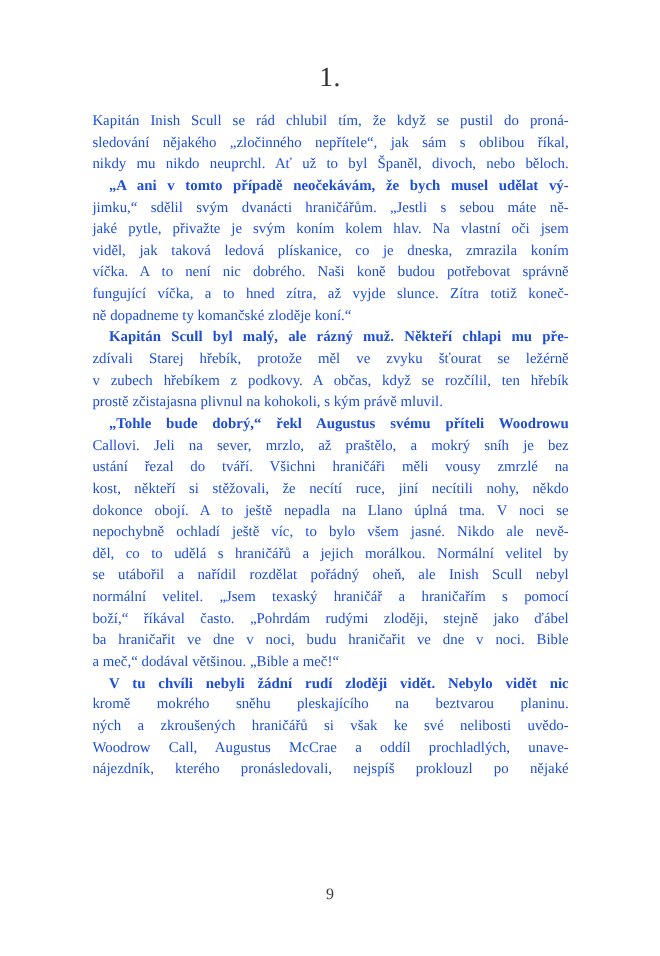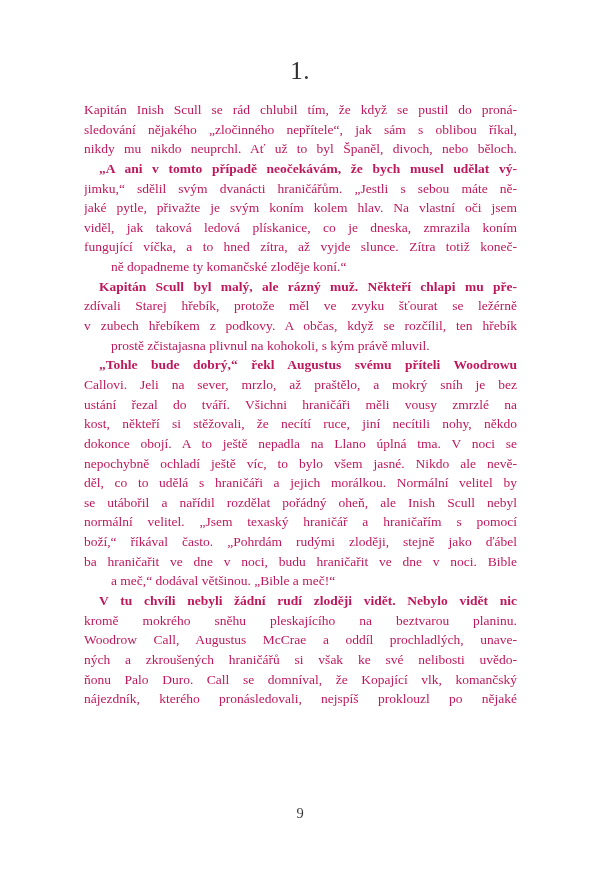--- a/index.html
+++ b/index.html
@@ -29,38 +29,37 @@
     line-height: 1;
     color: #2f2f2f;
     letter-spacing: 0.5px;
   }
   .text-block {
     position: absolute;
     left: 84px;
     top: 100px;
     width: 433px;
     font-size: 13.5px;
-    color: #be185d;
+    color: #1d4ed8;
   }
   .para {
     margin: 0;
     padding: 0;
   }
   .line {
     height: 19.65px;
     line-height: 19.65px;
     text-align: justify;
     text-align-last: justify;
     overflow: hidden;
     white-space: normal;
   }
   .line.lastline {
     text-align: left;
     text-align-last: left;
-    margin-left: 27px;
   }
   .line.indent {
     text-indent: 15px;
     font-weight: bold;
   }
   .page-number {
     position: absolute;
     top: 804px;
     left: 0;
     width: 600px;
@@ -81,48 +80,48 @@
       <div class="para">
         <div class="line">Kapitán Inish Scull se rád chlubil tím, že když se pustil do proná-</div>
         <div class="line">sledování nějakého „zločinného nepřítele“, jak sám s oblibou říkal,</div>
         <div class="line">nikdy mu nikdo neuprchl. Ať už to byl Španěl, divoch, nebo běloch.</div>
       </div>
       <div class="para">
         <div class="line indent">„A ani v tomto případě neočekávám, že bych musel udělat vý-</div>
         <div class="line">jimku,“ sdělil svým dvanácti hraničářům. „Jestli s sebou máte ně-</div>
         <div class="line">jaké pytle, přivažte je svým koním kolem hlav. Na vlastní oči jsem</div>
         <div class="line">viděl, jak taková ledová plískanice, co je dneska, zmrazila koním</div>
+        <div class="line">víčka. A to není nic dobrého. Naši koně budou potřebovat správně</div>
         <div class="line">fungující víčka, a to hned zítra, až vyjde slunce. Zítra totiž koneč-</div>
         <div class="line lastline">ně dopadneme ty komančské zloděje koní.“</div>
       </div>
       <div class="para">
         <div class="line indent">Kapitán Scull byl malý, ale rázný muž. Někteří chlapi mu pře-</div>
         <div class="line">zdívali Starej hřebík, protože měl ve zvyku šťourat se ležérně</div>
         <div class="line">v zubech hřebíkem z podkovy. A občas, když se rozčílil, ten hřebík</div>
         <div class="line lastline">prostě zčistajasna plivnul na kohokoli, s kým právě mluvil.</div>
       </div>
       <div class="para">
         <div class="line indent">„Tohle bude dobrý,“ řekl Augustus svému příteli Woodrowu</div>
         <div class="line">Callovi. Jeli na sever, mrzlo, až praštělo, a mokrý sníh je bez</div>
         <div class="line">ustání řezal do tváří. Všichni hraničáři měli vousy zmrzlé na</div>
         <div class="line">kost, někteří si stěžovali, že necítí ruce, jiní necítili nohy, někdo</div>
         <div class="line">dokonce obojí. A to ještě nepadla na Llano úplná tma. V noci se</div>
         <div class="line">nepochybně ochladí ještě víc, to bylo všem jasné. Nikdo ale nevě-</div>
-        <div class="line">děl, co to udělá s hraničáři a jejich morálkou. Normální velitel by</div>
+        <div class="line">děl, co to udělá s hraničářů a jejich morálkou. Normální velitel by</div>
         <div class="line">se utábořil a nařídil rozdělat pořádný oheň, ale Inish Scull nebyl</div>
         <div class="line">normální velitel. „Jsem texaský hraničář a hraničařím s pomocí</div>
         <div class="line">boží,“ říkával často. „Pohrdám rudými zloději, stejně jako ďábel</div>
         <div class="line">ba hraničařit ve dne v noci, budu hraničařit ve dne v noci. Bible</div>
         <div class="line lastline">a meč,“ dodával většinou. „Bible a meč!“</div>
       </div>
       <div class="para">
         <div class="line indent">V tu chvíli nebyli žádní rudí zloději vidět. Nebylo vidět nic</div>
         <div class="line">kromě mokrého sněhu pleskajícího na beztvarou planinu.</div>
+        <div class="line">ných a zkroušených hraničářů si však ke své nelibosti uvědo-</div>
         <div class="line">Woodrow Call, Augustus McCrae a oddíl prochladlých, unave-</div>
-        <div class="line">ných a zkroušených hraničářů si však ke své nelibosti uvědo-</div>
-        <div class="line">ňonu Palo Duro. Call se domníval, že Kopající vlk, komančský</div>
         <div class="line">nájezdník, kterého pronásledovali, nejspíš proklouzl po nějaké</div>
       </div>
     </div>
 
   <div class="page-number">9</div>
 
 </div>
 
 </body></html>

